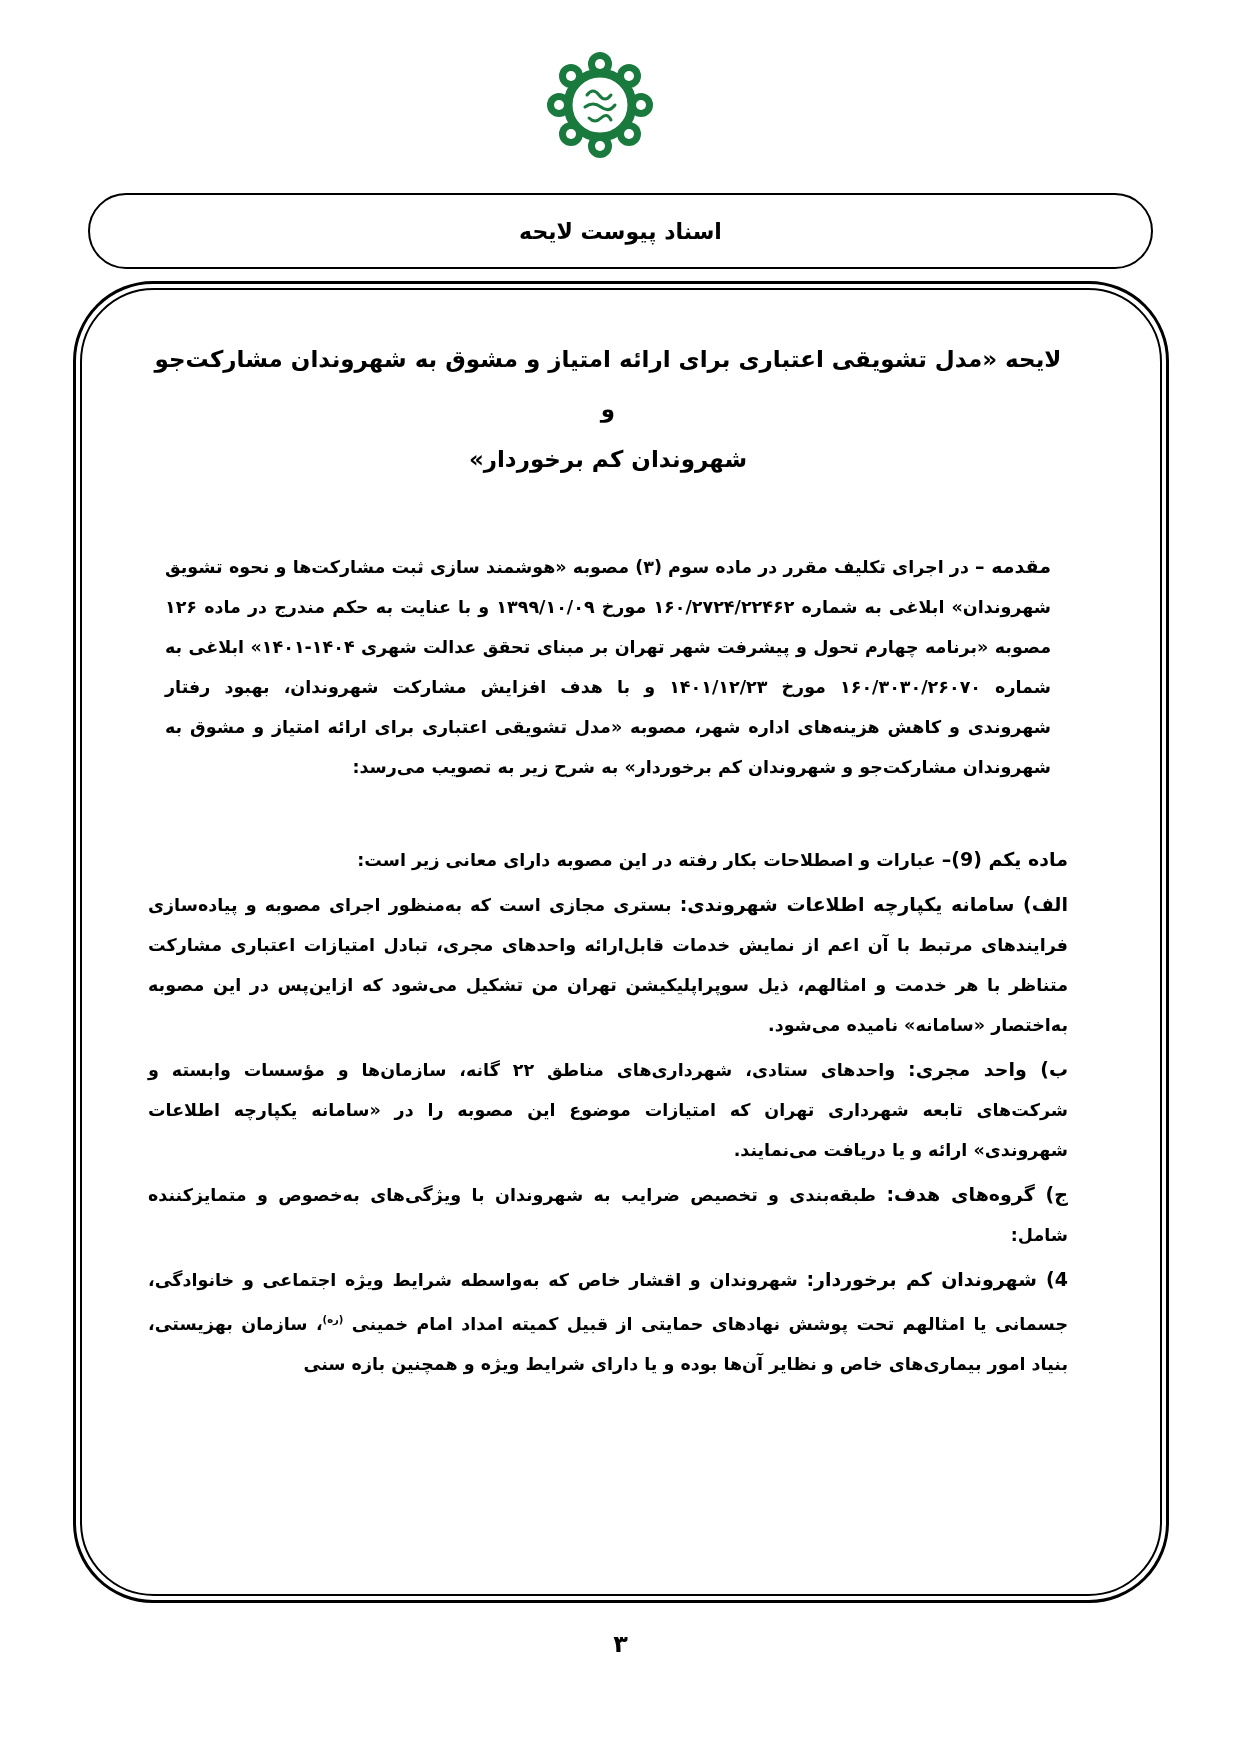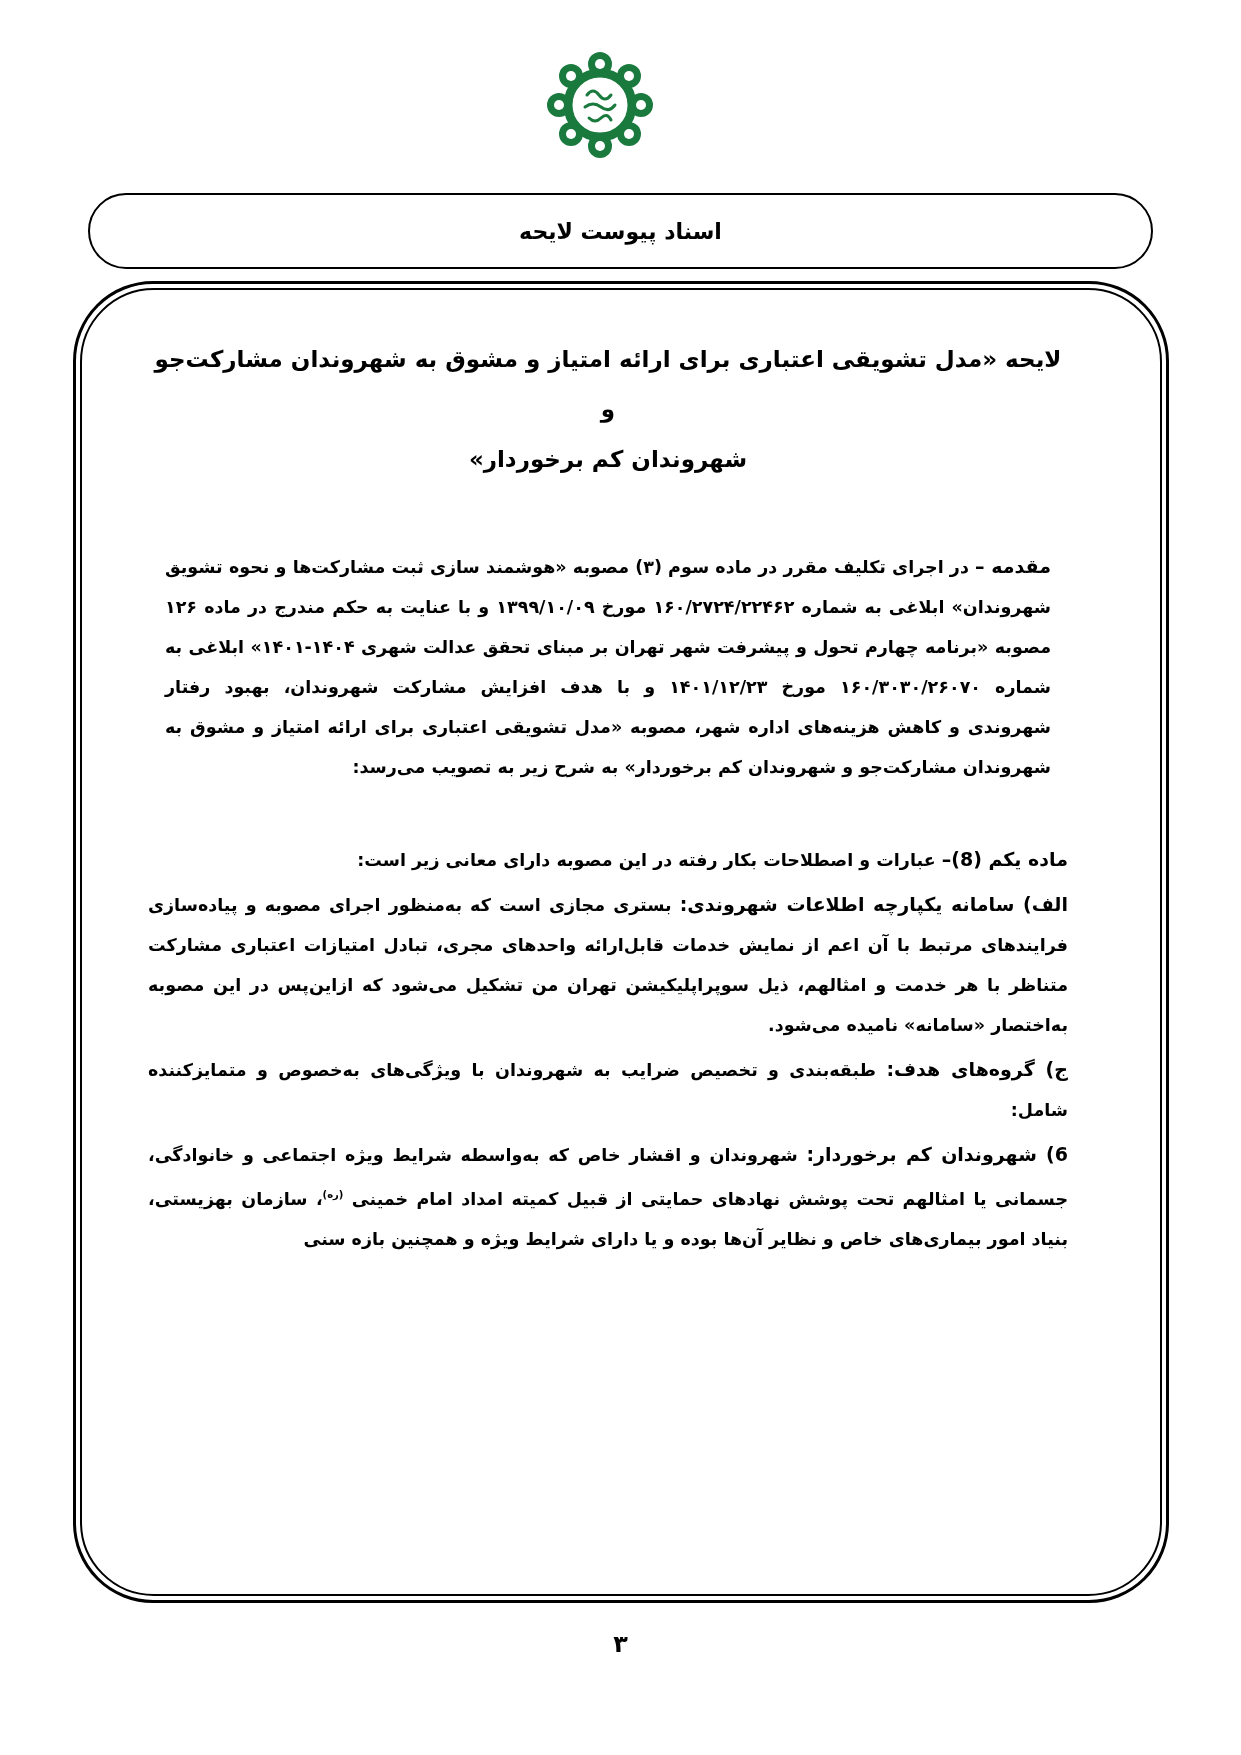--- a/index.html
+++ b/index.html
@@ -76,31 +76,34 @@
     <div>شهروندان کم برخوردار»</div>
   </div>
 
   <p class="para">
     <span class="lead">مقدمه –</span><span> در اجرای تکلیف مقرر در ماده سوم (۳) مصوبه «هوشمند سازی ثبت مشارکت‌ها و نحوه تشویق شهروندان» ابلاغی به شماره ۱۶۰/۲۷۲۴/۲۲۴۶۲ مورخ ۱۳۹۹/۱۰/۰۹ و با عنایت به حکم مندرج در ماده ۱۲۶ مصوبه «برنامه چهارم تحول و پیشرفت شهر تهران بر مبنای تحقق عدالت شهری ۱۴۰۴-۱۴۰۱» ابلاغی به شماره ۱۶۰/۳۰۳۰/۲۶۰۷۰ مورخ ۱۴۰۱/۱۲/۲۳ و با هدف افزایش مشارکت شهروندان، بهبود رفتار شهروندی و کاهش هزینه‌های اداره شهر، مصوبه «مدل تشویقی اعتباری برای ارائه امتیاز و مشوق به شهروندان مشارکت‌جو و شهروندان کم برخوردار» به شرح زیر به تصویب می‌رسد:</span>
   </p>
 
   <div class="gap"></div>
 
   <p class="para item">
-    <span class="lead">ماده یکم (8)–</span><span> عبارات و اصطلاحات بکار رفته در این مصوبه دارای معانی زیر است:</span>
+    <span class="lead">ماده یکم (9)–</span><span> عبارات و اصطلاحات بکار رفته در این مصوبه دارای معانی زیر است:</span>
   </p>
 
   <p class="para item">
     <span class="lead">الف) سامانه یکپارچه اطلاعات شهروندی:</span><span> بستری مجازی است که به‌منظور اجرای مصوبه و پیاده‌سازی فرایندهای مرتبط با آن اعم از نمایش خدمات قابل‌ارائه واحدهای مجری، تبادل امتیازات اعتباری مشارکت متناظر با هر خدمت و امثالهم، ذیل سوپراپلیکیشن تهران من تشکیل می‌شود که ازاین‌پس در این مصوبه به‌اختصار «سامانه» نامیده می‌شود.</span>
   </p>
 
+  <p class="para item">
+    <span class="lead">ب) واحد مجری:</span><span> واحدهای ستادی، شهرداری‌های مناطق ۲۲ گانه، سازمان‌ها و مؤسسات وابسته و شرکت‌های تابعه شهرداری تهران که امتیازات موضوع این مصوبه را در «سامانه یکپارچه اطلاعات شهروندی» ارائه و یا دریافت می‌نمایند.</span>
+  </p>
 
   <p class="para item">
     <span class="lead">ج) گروه‌های هدف:</span><span> طبقه‌بندی و تخصیص ضرایب به شهروندان با ویژگی‌های به‌خصوص و متمایزکننده شامل:</span>
   </p>
 
 
   <p class="para item">
-    <span class="lead">6) شهروندان کم برخوردار:</span><span> شهروندان و اقشار خاص که به‌واسطه شرایط ویژه اجتماعی و خانوادگی، جسمانی یا امثالهم تحت پوشش نهادهای حمایتی از قبیل کمیته امداد امام خمینی </span><sup>(ره)</sup><span>، سازمان بهزیستی، بنیاد امور بیماری‌های خاص و نظایر آن‌ها بوده و یا دارای شرایط ویژه و همچنین بازه سنی</span>
+    <span class="lead">4) شهروندان کم برخوردار:</span><span> شهروندان و اقشار خاص که به‌واسطه شرایط ویژه اجتماعی و خانوادگی، جسمانی یا امثالهم تحت پوشش نهادهای حمایتی از قبیل کمیته امداد امام خمینی </span><sup>(ره)</sup><span>، سازمان بهزیستی، بنیاد امور بیماری‌های خاص و نظایر آن‌ها بوده و یا دارای شرایط ویژه و همچنین بازه سنی</span>
   </p>
 </div>
 
 <div class="page-number">۳</div>
 
 </body></html>

